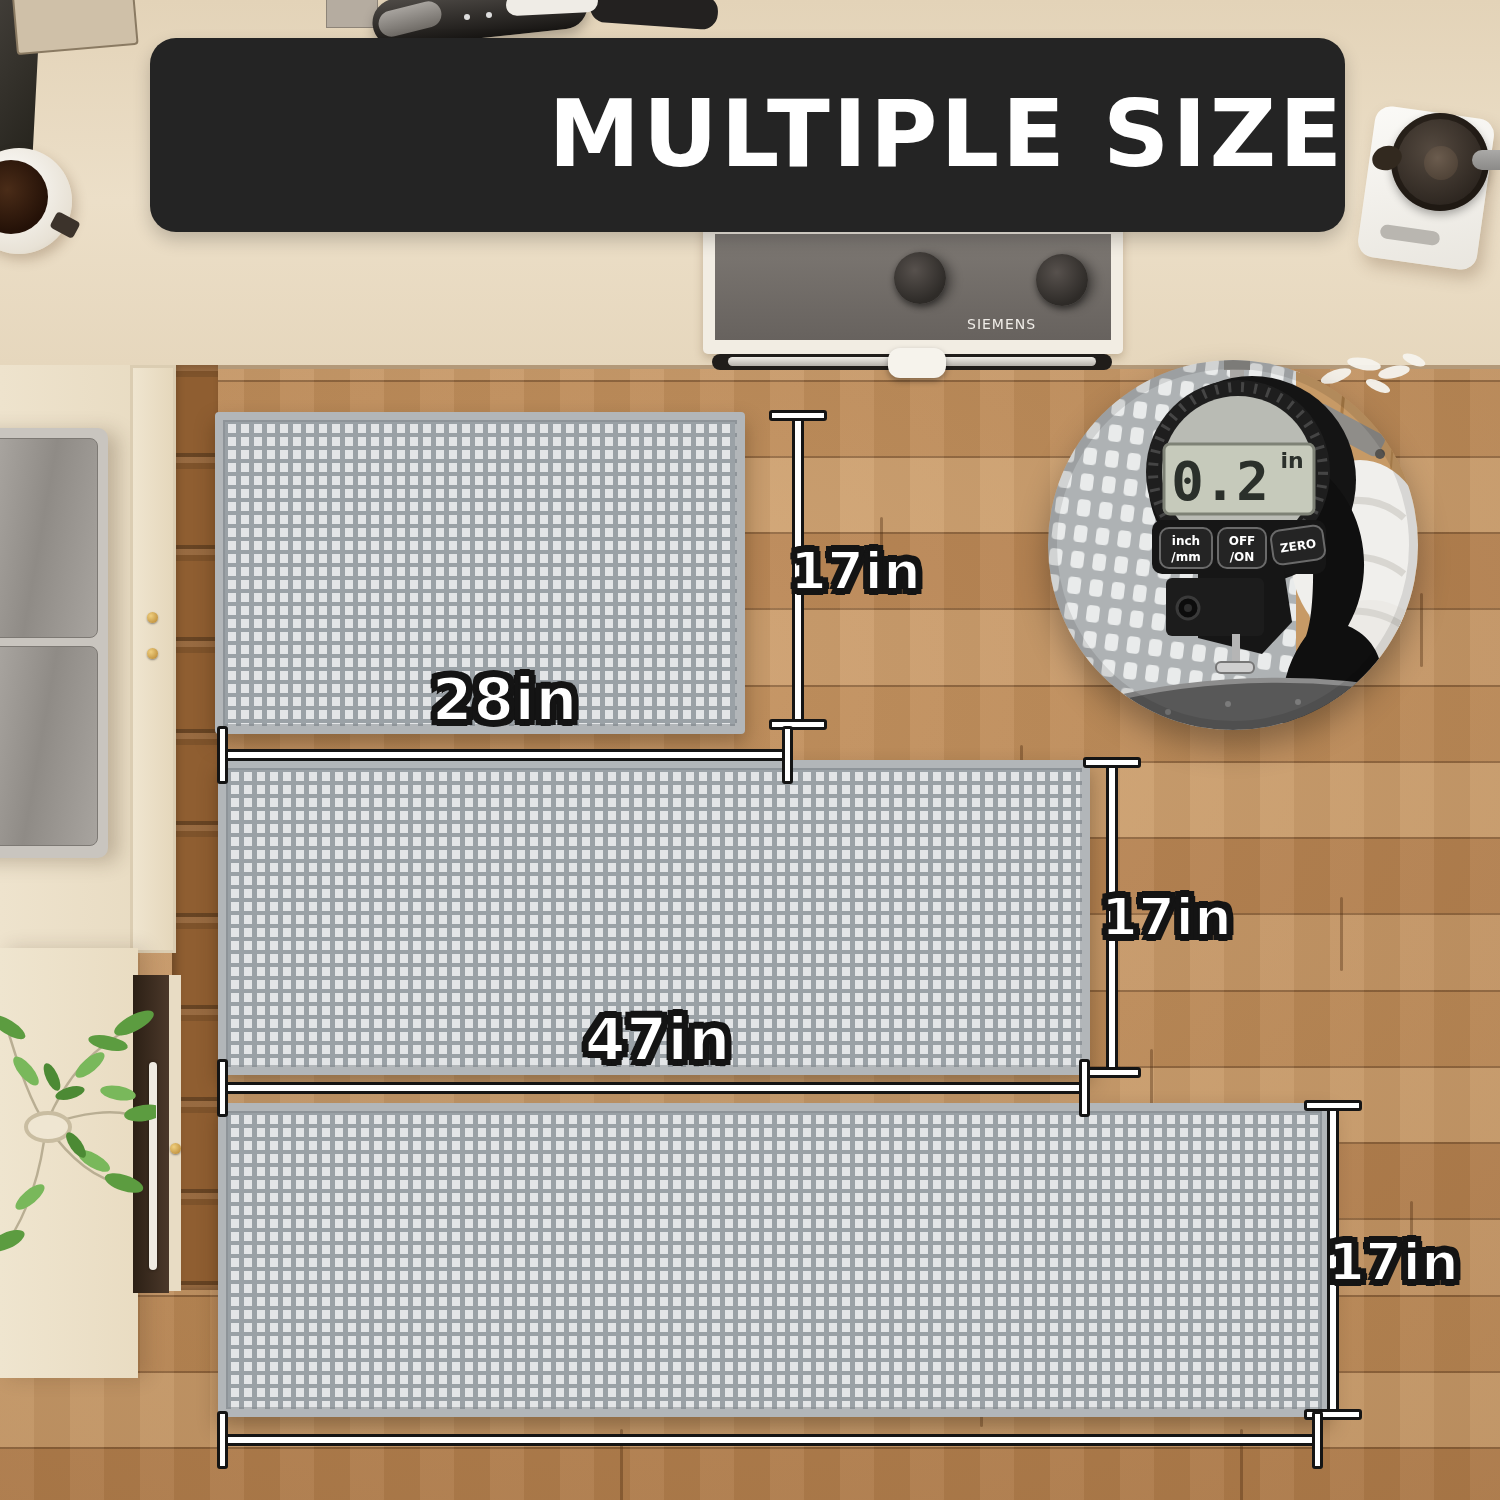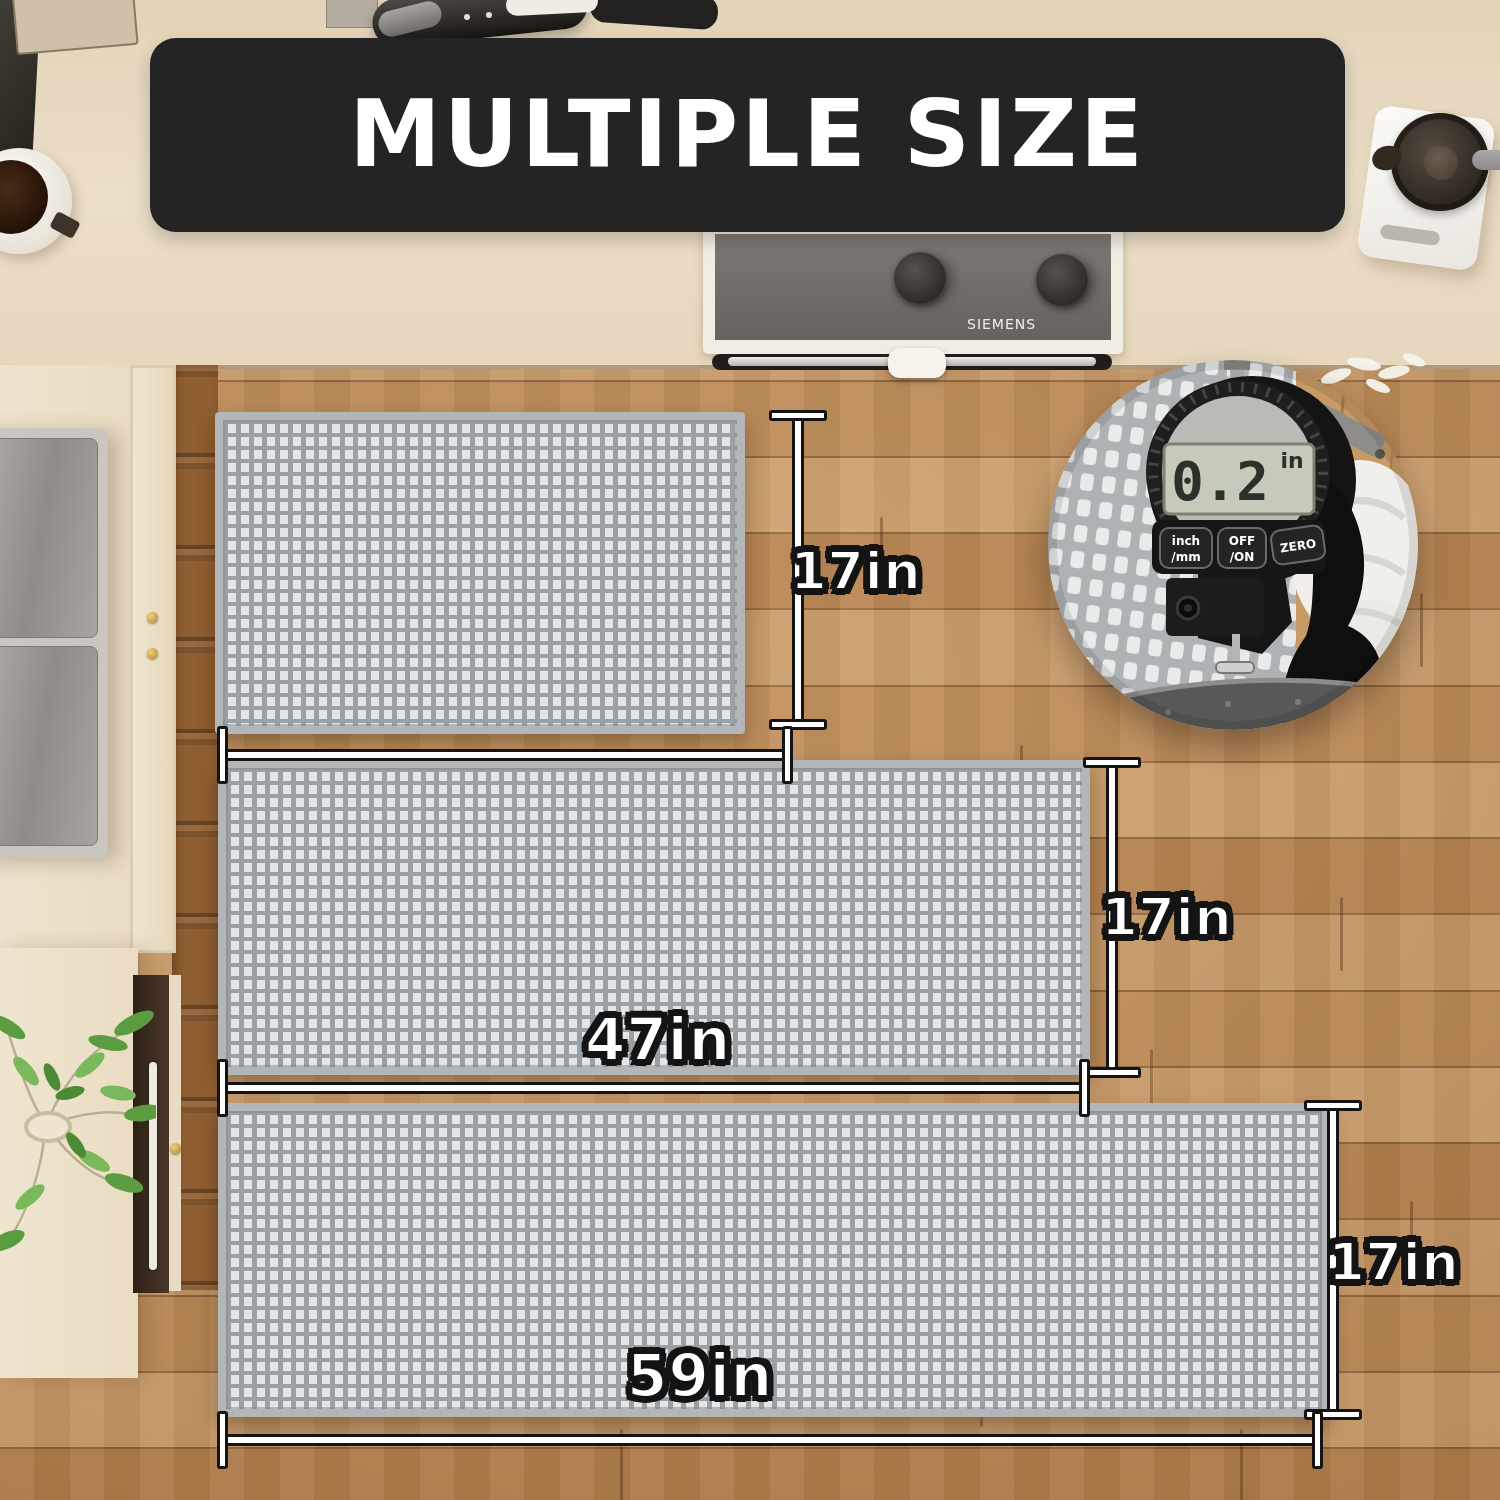--- a/index.html
+++ b/index.html
@@ -63,21 +63,21 @@
   .scale-display{position:absolute;left:1380px;top:228px;width:60px;height:14px;background:#b9b6b0;border-radius:7px;transform:rotate(8deg);}
   .pot{position:absolute;left:1391px;top:113px;width:98px;height:98px;border-radius:50%;background:radial-gradient(circle at 42% 38%,#554a40,#2d2620 68%);box-shadow:inset 0 0 0 6px rgba(20,15,10,.55), 0 4px 8px rgba(0,0,0,.3);}
   .pot-center{position:absolute;left:1424px;top:146px;width:34px;height:34px;border-radius:50%;background:radial-gradient(circle at 40% 35%,#6b5c4e,#473b30);}
   .pot-spout{position:absolute;left:1372px;top:146px;width:30px;height:24px;background:#32291f;border-radius:50%;transform:rotate(-18deg);}
   .pot-handle{position:absolute;left:1472px;top:150px;width:40px;height:20px;background:linear-gradient(180deg,#aaa9a7,#8b8a88);border-radius:10px;}
   
   .flourish{position:absolute;left:1316px;top:348px;}
 
   
   .banner{position:absolute;left:150px;top:38px;width:1195px;height:194px;background:#242424;border-radius:26px;
-    display:flex;flex-direction:column;align-items:center;justify-content:center;box-shadow:0 8px 18px rgba(0,0,0,.2);}
+    display:flex;flex-direction:column;align-items:flex-end;justify-content:center;box-shadow:0 8px 18px rgba(0,0,0,.2);}
   .banner-title{color:#fff;font-size:92px;font-weight:bold;letter-spacing:3px;line-height:.95;}
   .banner-sub{color:#fff;font-size:42px;font-weight:bold;margin-top:10px;letter-spacing:.5px;}
 
   
   .mat{position:absolute;box-sizing:border-box;border:8px solid #b2b6b9;border-radius:4px;
     background-color:#e3e5e7;
     background-image:
       repeating-linear-gradient(90deg, #9aa1a6 0 5px, rgba(0,0,0,0) 5px 13px),
       repeating-linear-gradient(180deg, #9aa1a6 0 4px, rgba(0,0,0,0) 4px 13px);
     box-shadow:0 10px 20px rgba(50,30,10,.35), inset 0 0 0 2px rgba(130,136,140,.5);}
@@ -210,24 +210,24 @@
   <div class="mat mat-2"></div>
   <div class="mat mat-3"></div>
 
   <div class="dim-v" style="left:792px;top:413px;height:314px"></div>
   <div class="dim-h" style="left:220px;top:749px;width:570px"></div>
   <div class="dim-v" style="left:1106px;top:760px;height:315px"></div>
   <div class="dim-h" style="left:220px;top:1082px;width:867px"></div>
   <div class="dim-v" style="left:1327px;top:1103px;height:314px"></div>
   <div class="dim-h" style="left:220px;top:1434px;width:1100px"></div>
 
+  <div class="dim-label big" style="left:505px;top:700px">28in</div>
   <div class="dim-label" style="left:856px;top:571px">17in</div>
   <div class="dim-label big" style="left:658px;top:1040px">47in</div>
   <div class="dim-label" style="left:1167px;top:917px">17in</div>
-  <div class="dim-label big" style="left:700px;top:1376px">59in</div>
   <div class="dim-label" style="left:1394px;top:1262px">17in</div>
 
   <svg class="flourish" width="110" height="50" viewBox="0 0 110 50">
     <g fill="#f6f4ee" opacity="0.95">
       <ellipse cx="20" cy="28" rx="16" ry="6" transform="rotate(-20 20 28)"></ellipse>
       <ellipse cx="48" cy="16" rx="17" ry="6" transform="rotate(10 48 16)"></ellipse>
       <ellipse cx="78" cy="24" rx="16" ry="6" transform="rotate(-12 78 24)"></ellipse>
       <ellipse cx="98" cy="12" rx="12" ry="5" transform="rotate(22 98 12)"></ellipse>
       <ellipse cx="62" cy="38" rx="13" ry="5" transform="rotate(24 62 38)"></ellipse>
     </g>

